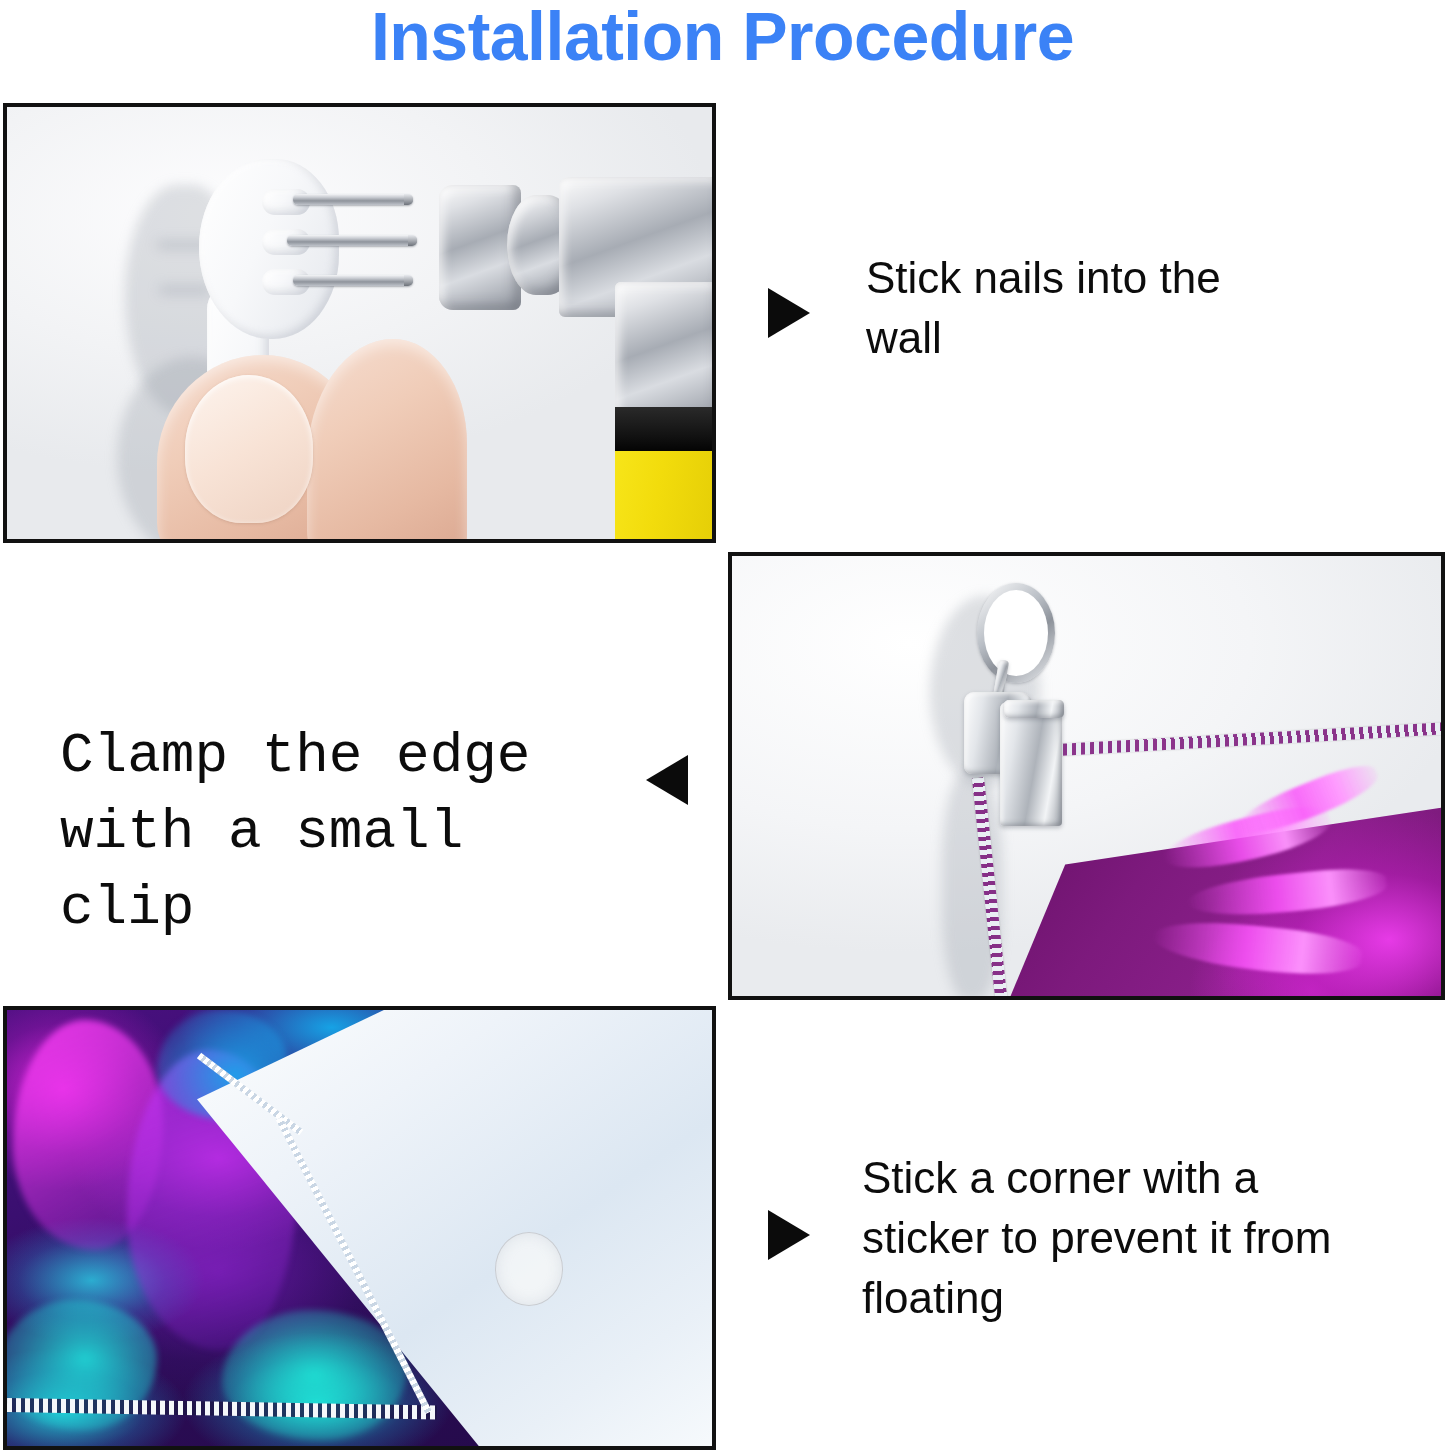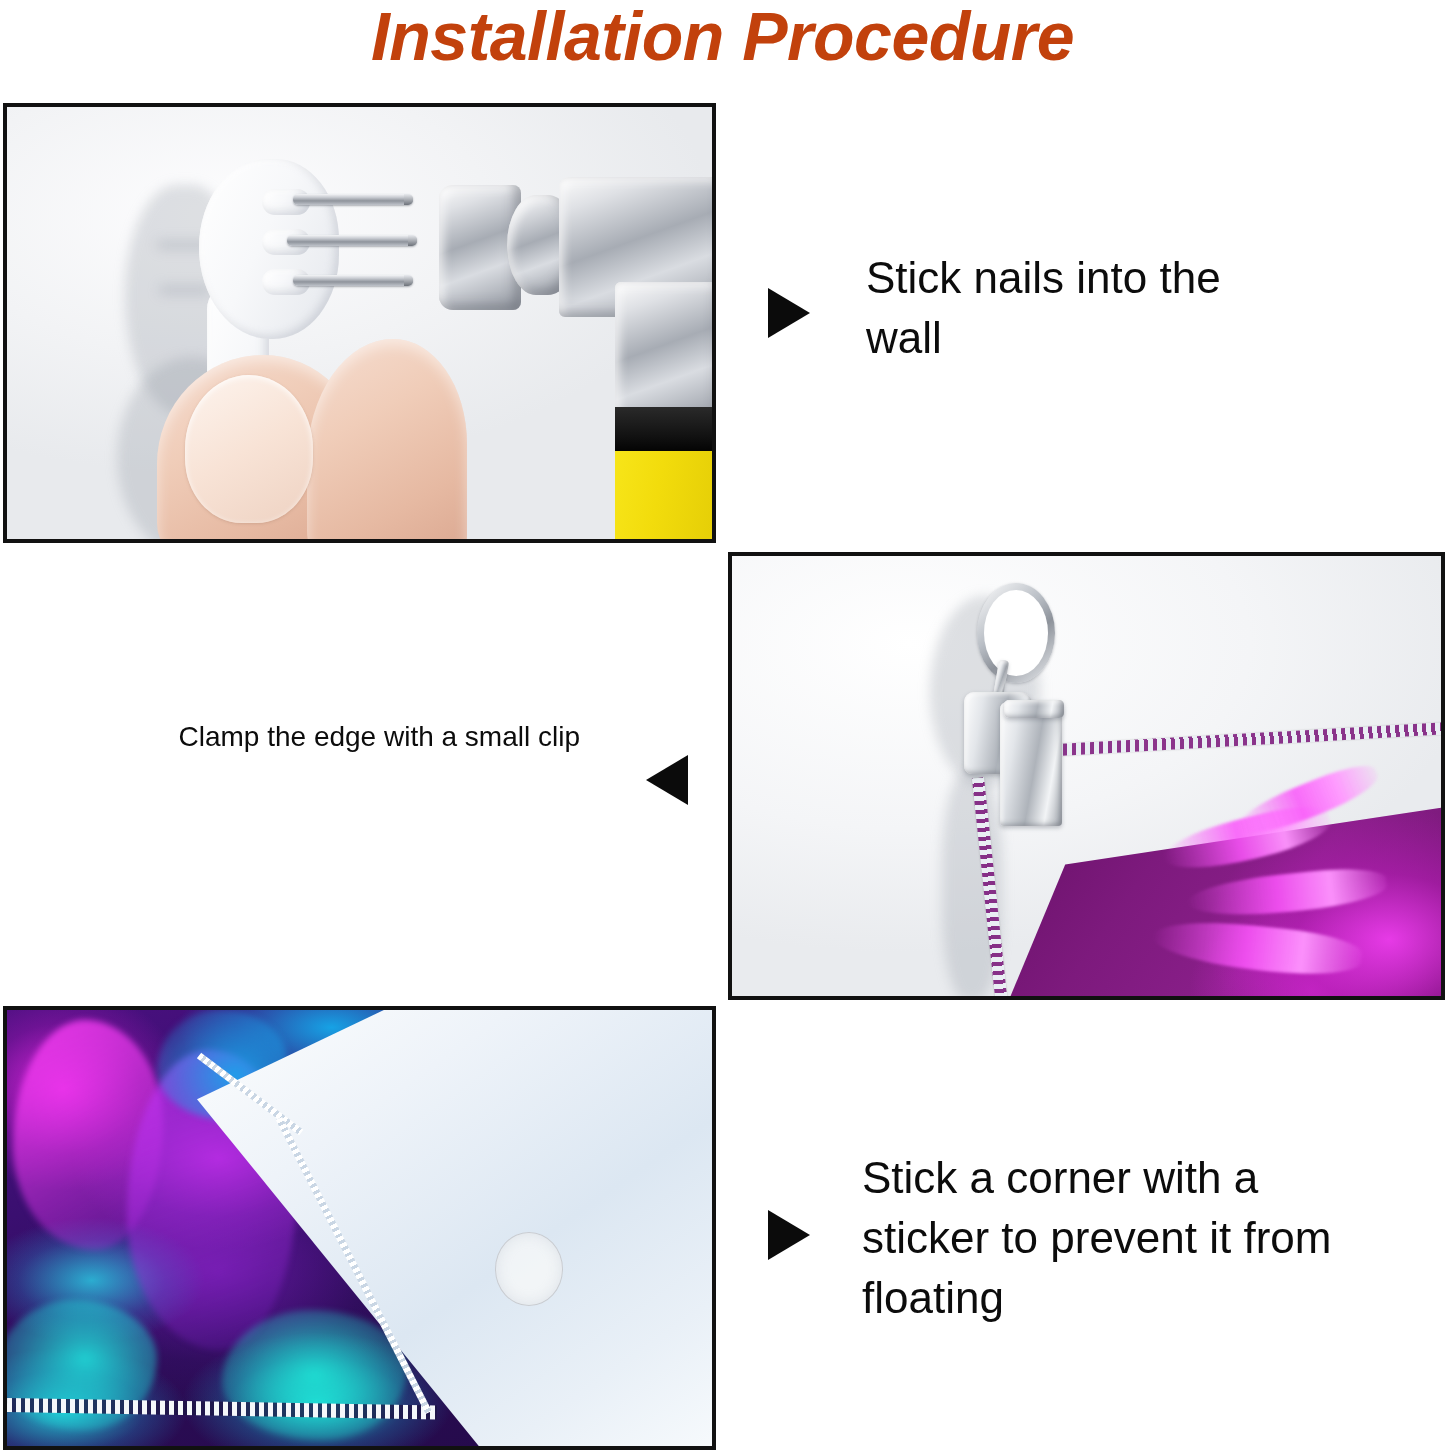--- a/index.html
+++ b/index.html
@@ -20,24 +20,23 @@
   #page-title {
     position: absolute;
     left: 0;
     top: 2px;
     width: 1445px;
     text-align: center;
     font-family: "Liberation Sans", sans-serif;
     font-weight: 700;
     font-size: 68px;
     letter-spacing: -0.5px;
-    color: #c2410c;
+    color: #3b82f6;
     line-height: 1.0;
     white-space: nowrap;
-    font-style: italic;
   }
 
   
   .photo-panel {
     position: absolute;
     border: 4px solid #111111;
     box-sizing: border-box;
     overflow: hidden;
     background: #ffffff;
   }
@@ -211,22 +210,22 @@
     left: 866px;
     top: 248px;
     width: 430px;
     font-size: 44px;
     text-align: left;
   }
   #caption-clip {
     left: 60px;
     top: 718px;
     width: 520px;
-    font-size: 28px;
-    text-align: right;
+    font-size: 56px;
+    font-family: Liberation Mono, monospace;
   }
   #caption-sticker {
     left: 862px;
     top: 1148px;
     width: 470px;
     font-size: 44px;
     text-align: left;
   }
   .arrow {
     position: absolute;

